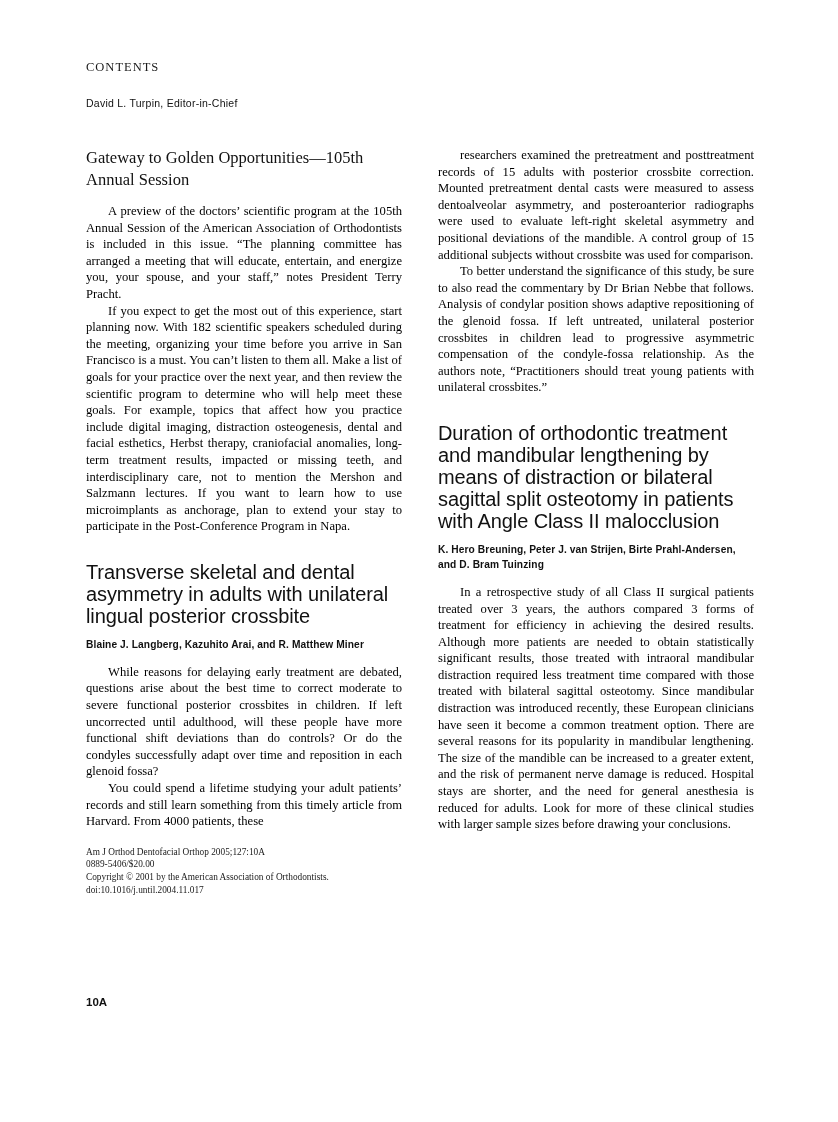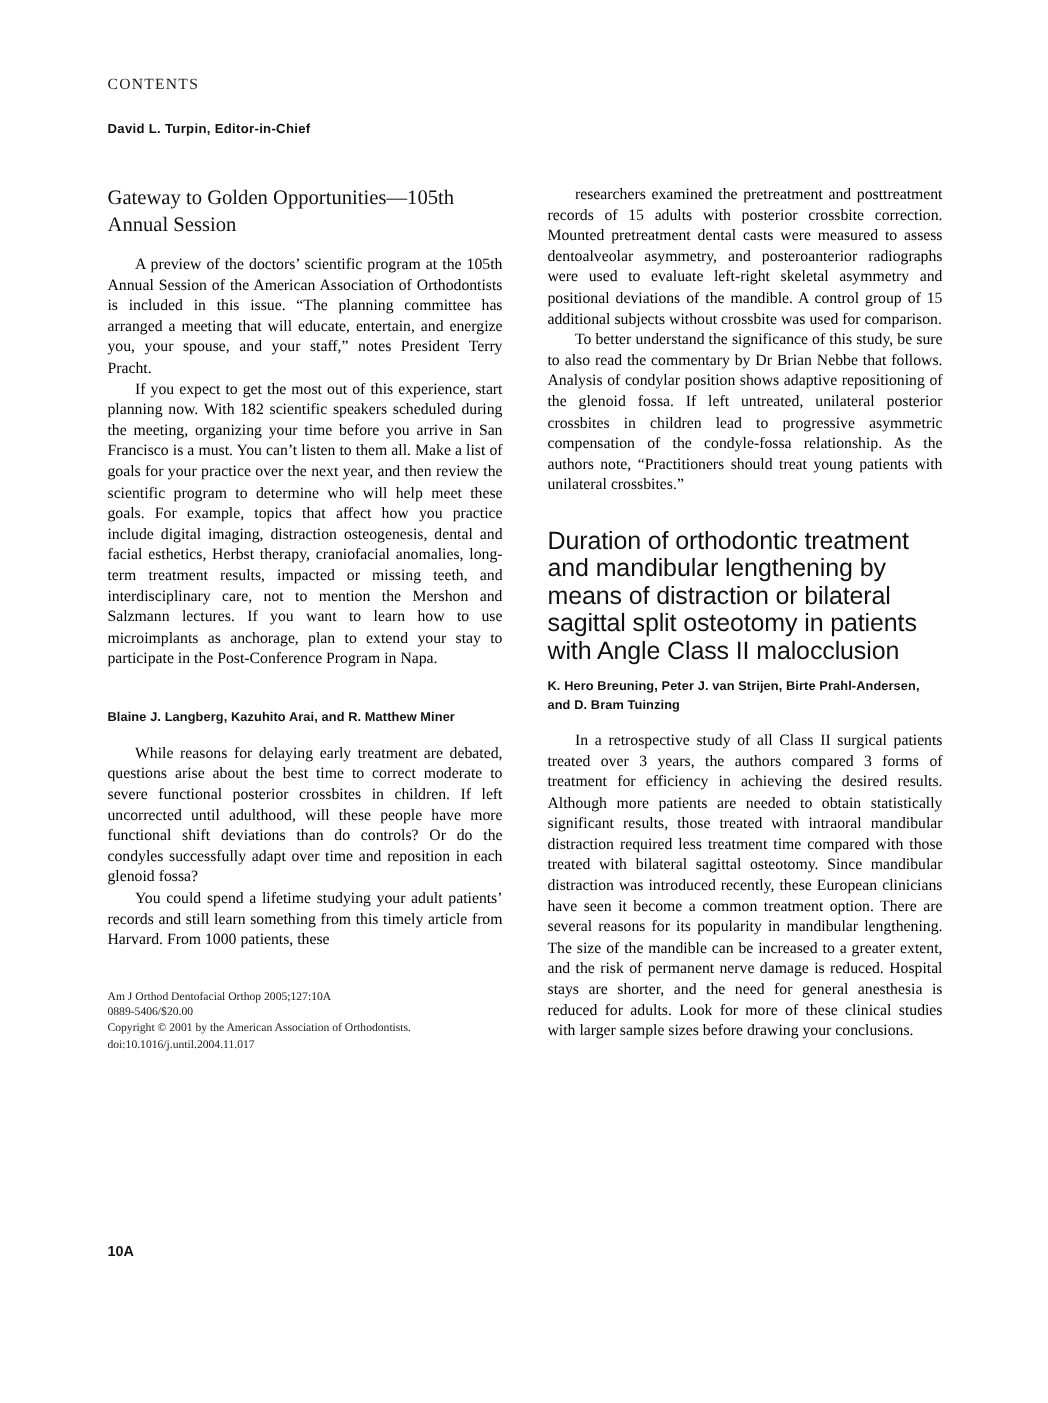--- a/index.html
+++ b/index.html
@@ -41,21 +41,21 @@
     font-size: 31px;
     font-weight: normal;
     color: #111111;
     margin-top: 48px;
     letter-spacing: 0.2px;
   }
 
   .byline {
     font-family: "Liberation Sans", sans-serif;
     font-size: 10.5px;
-    font-weight: bold;
+    font-weight: normal;
     color: #111111;
     margin-top: 22px;
     letter-spacing: 0.25px;
   }
 
   .columns {
     margin-top: 38px;
     display: flex;
     gap: 36px;
   }
@@ -103,21 +103,21 @@
     margin-top: 12px;
   }
   p.body + p.body {
     margin-top: 0;
   }
   .block-gap {
     height: 26px;
   }
 
   .footnote {
-    margin-top: 32px;
+    margin-top: 16px;
     font-family: "Liberation Serif", serif;
     font-size: 9.3px;
     line-height: 12.6px;
     color: #1a1a1a;
   }
 
   .folio {
     position: absolute;
     left: 86px;
     top: 996px;
@@ -141,23 +141,24 @@
     <div class="columns">
 
       <div class="col">
 
         <h2 class="art-title">Gateway to Golden Opportunities—105th Annual Session</h2>
         <p class="body first">A preview of the doctors’ scientific program at the 105th Annual Session of the American Association of Orthodontists is included in this issue. “The planning committee has arranged a meeting that will educate, entertain, and energize you, your spouse, and your staff,” notes President Terry Pracht.</p>
         <p class="body">If you expect to get the most out of this experience, start planning now. With 182 scientific speakers scheduled during the meeting, organizing your time before you arrive in San Francisco is a must. You can’t listen to them all. Make a list of goals for your practice over the next year, and then review the scientific program to determine who will help meet these goals. For example, topics that affect how you practice include digital imaging, distraction osteogenesis, dental and facial esthetics, Herbst therapy, craniofacial anomalies, long-term treatment results, impacted or missing teeth, and interdisciplinary care, not to mention the Mershon and Salzmann lectures. If you want to learn how to use microimplants as anchorage, plan to extend your stay to participate in the Post-Conference Program in Napa.</p>
 
         <div class="block-gap"></div>
 
+        <h2 class="art-title sans">Transverse skeletal and dental asymmetry in adults with unilateral lingual posterior crossbite</h2>
         <div class="authors">Blaine J. Langberg, Kazuhito Arai, and R. Matthew Miner</div>
         <p class="body first">While reasons for delaying early treatment are debated, questions arise about the best time to correct moderate to severe functional posterior crossbites in children. If left uncorrected until adulthood, will these people have more functional shift deviations than do controls? Or do the condyles successfully adapt over time and reposition in each glenoid fossa?</p>
-        <p class="body">You could spend a lifetime studying your adult patients’ records and still learn something from this timely article from Harvard. From 1000 patients, these</p>
+        <p class="body">You could spend a lifetime studying your adult patients’ records and still learn something from this timely article from Harvard. From 4000 patients, these</p>
 
         <div class="footnote">
           <div>Am J Orthod Dentofacial Orthop 2005;127:10A</div>
           <div>0889-5406/$20.00</div>
           <div>Copyright © 2001 by the American Association of Orthodontists.</div>
           <div>doi:10.1016/j.until.2004.11.017</div>
         </div>
 
       </div>
 

